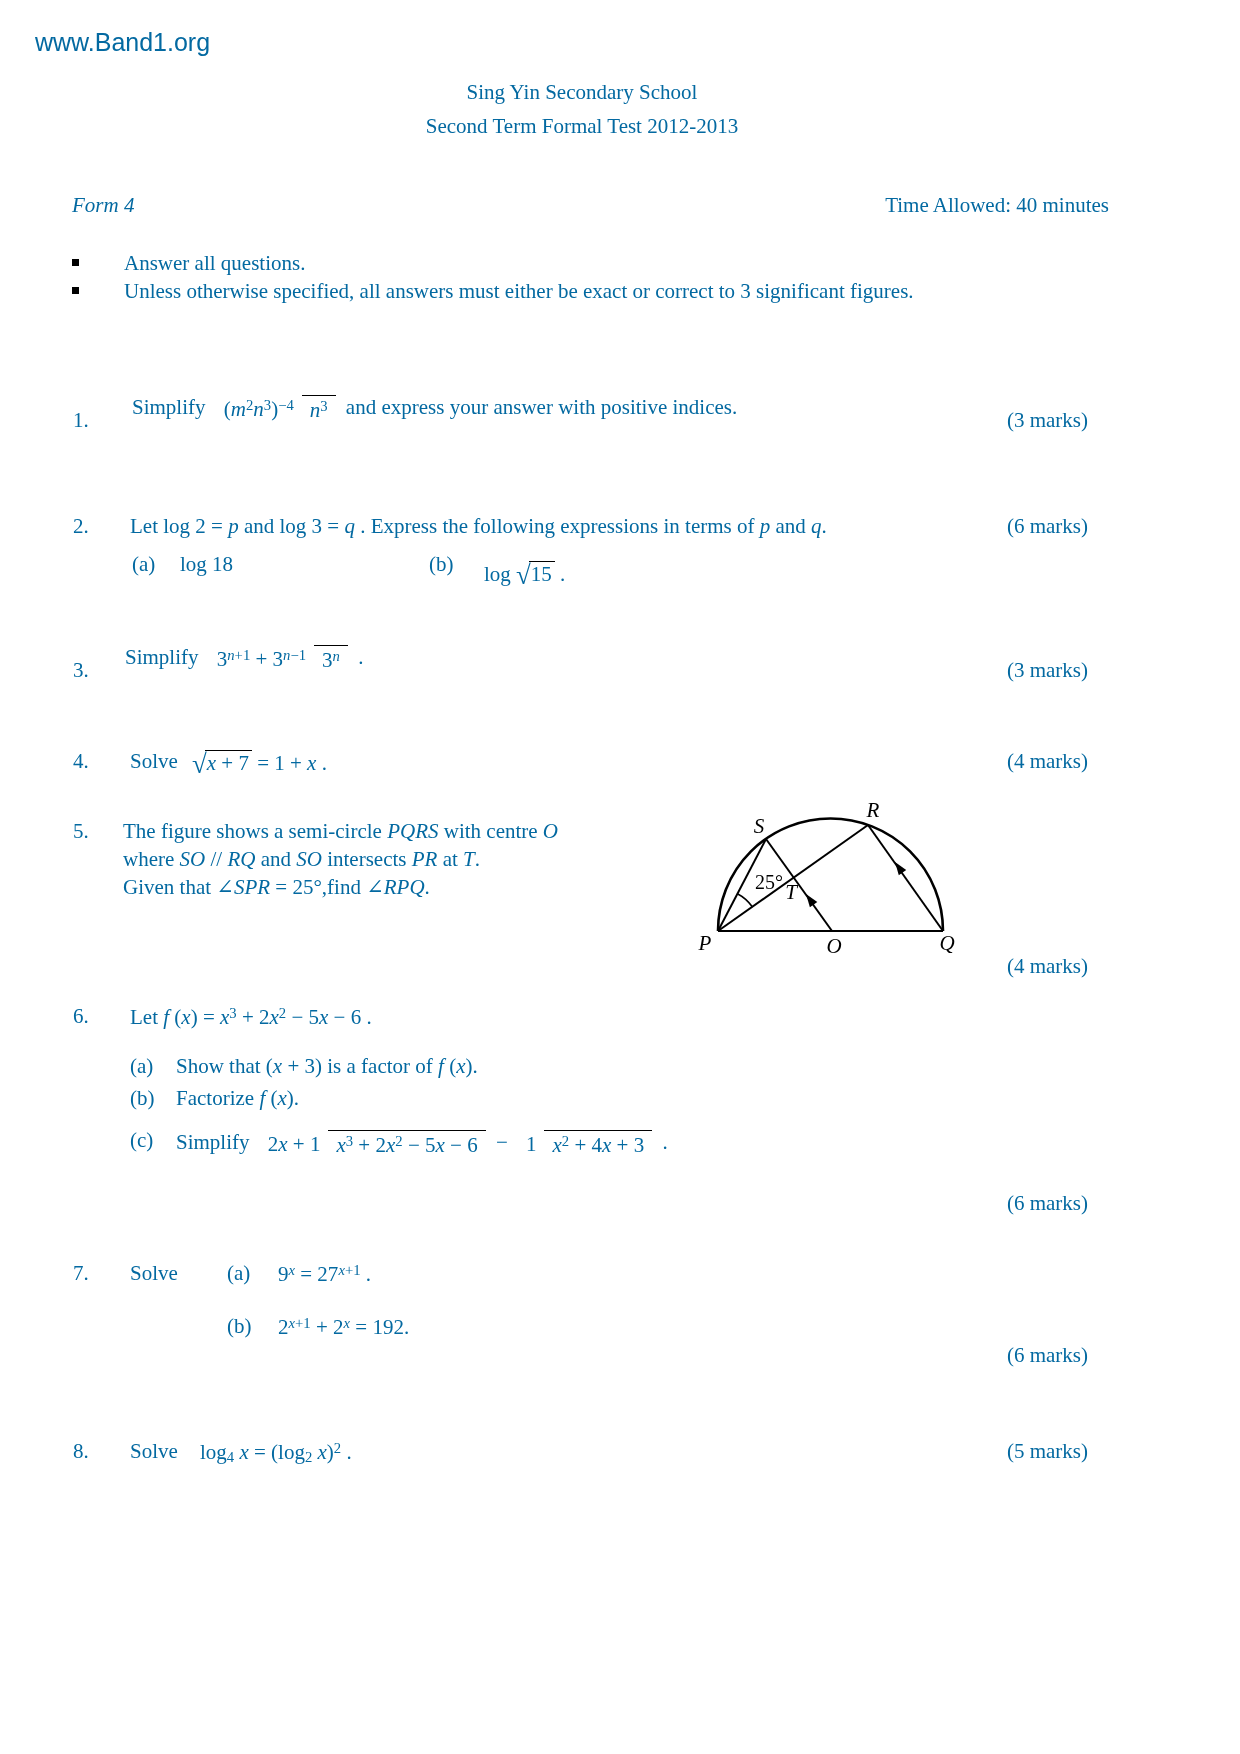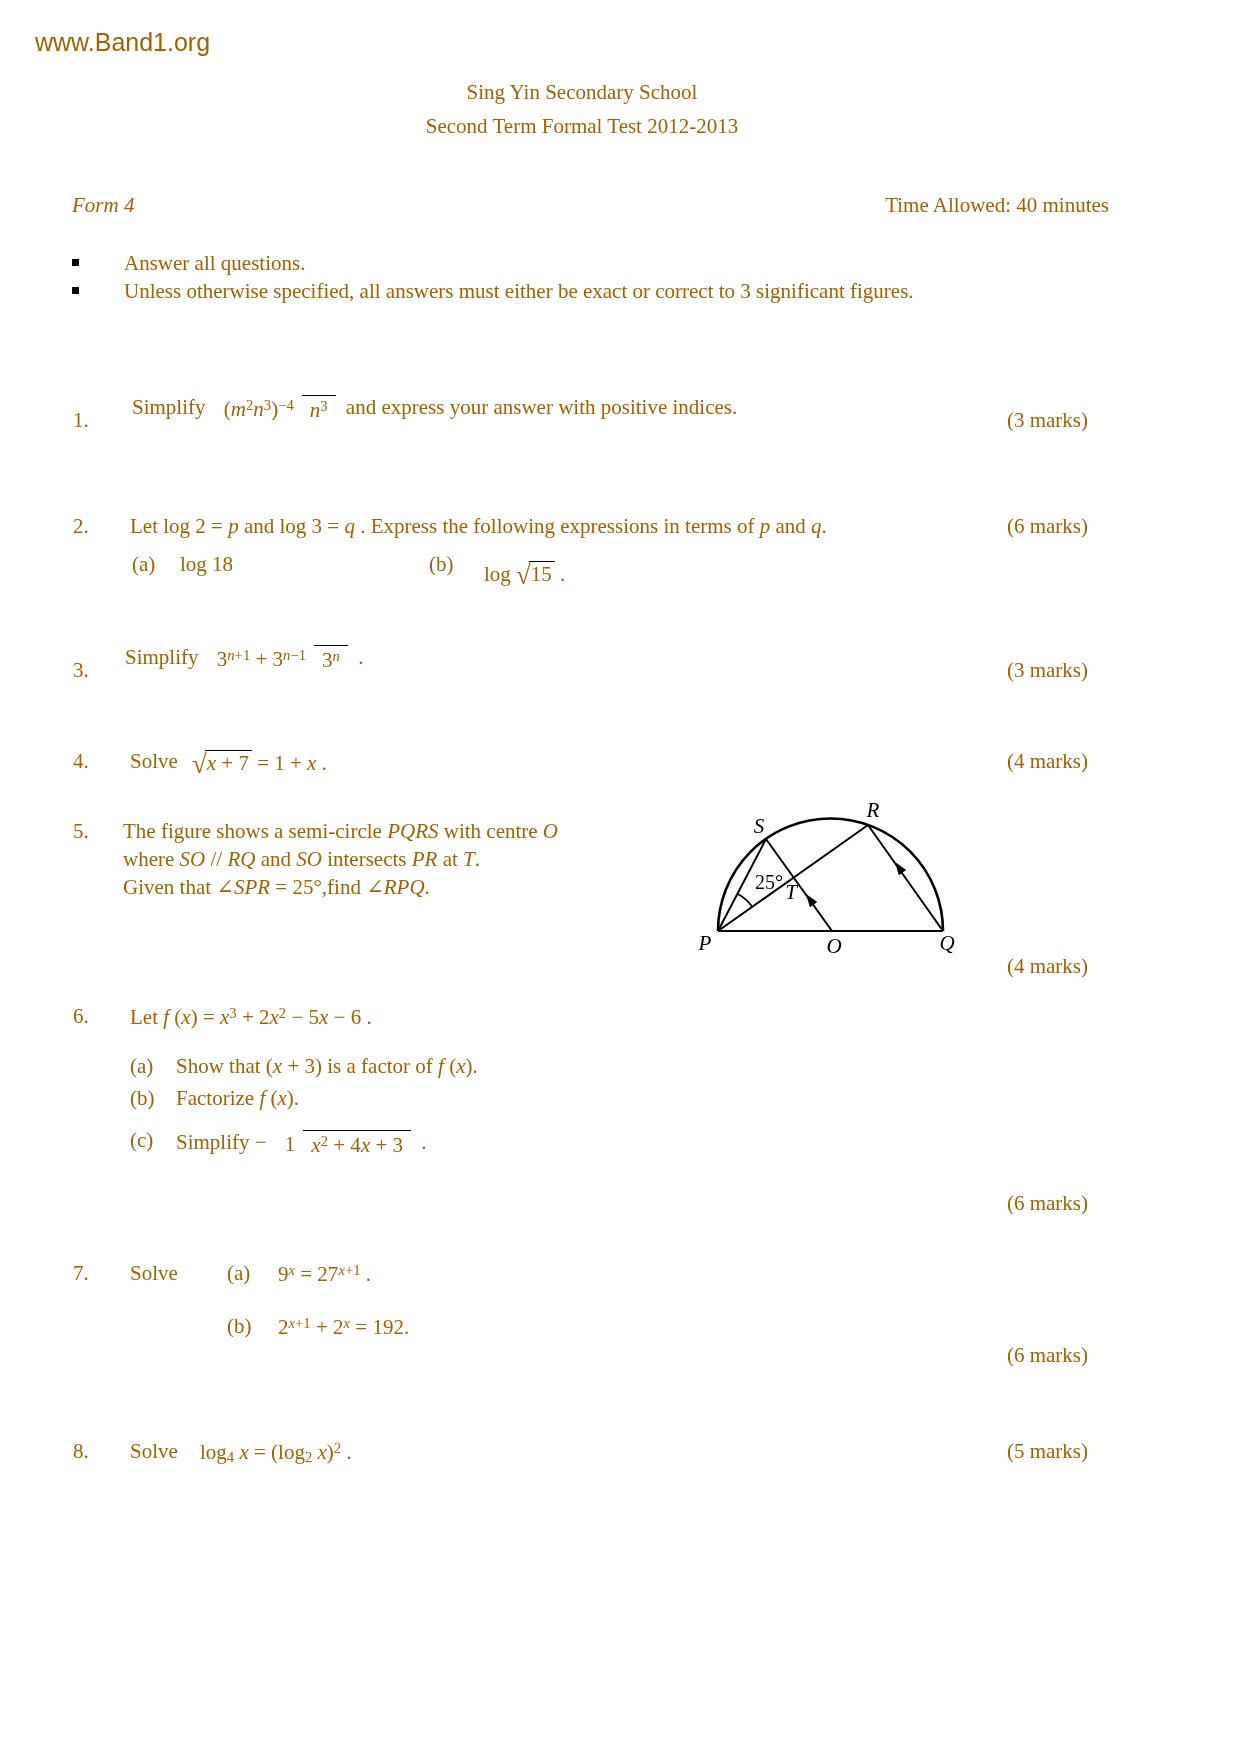--- a/index.html
+++ b/index.html
@@ -1,17 +1,17 @@
 <!DOCTYPE html>
 <html><head>
 <meta charset="utf-8">
 <style>
   html,body{margin:0;padding:0;background:#ffffff;}
   .page{position:relative;width:1164px;height:1754px;background:#ffffff;overflow:hidden;
-        font-family:"Liberation Serif","DejaVu Serif",serif;color:#a16207;font-size:21px;}
+        font-family:"Liberation Serif","DejaVu Serif",serif;color:#0369a1;font-size:21px;}
   .t{position:absolute;line-height:1;white-space:nowrap;}
   .brand{font-family:"Liberation Sans","DejaVu Sans",sans-serif;font-size:25px;}
   .center{left:0;right:0;text-align:center;}
   .qnum{position:absolute;left:73px;line-height:1;white-space:nowrap;}
   .marks{position:absolute;right:76px;line-height:1;white-space:nowrap;}
   .bullet{position:absolute;width:7px;height:7px;background:#000;}
   .it{font-style:italic;}
   .sup{font-size:0.7em;vertical-align:0.42em;}
   .sub{font-size:0.7em;vertical-align:-0.22em;}
   .frac{display:inline-flex;flex-direction:row;align-items:center;vertical-align:middle;
@@ -95,21 +95,24 @@
     <text class="figang" x="769" y="889" text-anchor="middle">25°</text>
   </svg>
 
   <div class="qnum" style="top:1006px;">6.</div>
   <div class="t" style="left:130px;top:1006px;">Let  <span class="it">f</span> (<span class="it">x</span>) = <span class="it">x</span><span class="sup">3</span> + 2<span class="it">x</span><span class="sup">2</span> − 5<span class="it">x</span> − 6 .</div>
   <div class="t" style="left:130px;top:1056px;">(a)</div>
   <div class="t" style="left:176px;top:1056px;">Show that (<span class="it">x</span> + 3) is a factor of  <span class="it">f</span> (<span class="it">x</span>).</div>
   <div class="t" style="left:130px;top:1088px;">(b)</div>
   <div class="t" style="left:176px;top:1088px;">Factorize  <span class="it">f</span> (<span class="it">x</span>).</div>
   <div class="t" style="left:130px;top:1130px;">(c)</div>
-  <div class="t" style="left:176px;top:1130px;">Simplify   − <span class="frac">
+  <div class="t" style="left:176px;top:1130px;">Simplify  <span class="frac">
+        <span class="num">2<span class="it">x</span> + 1</span>
+        <span class="den"><span class="it">x</span><span class="sup">3</span> + 2<span class="it">x</span><span class="sup">2</span> − 5<span class="it">x</span> − 6</span>
+      </span> − <span class="frac">
         <span class="num">1</span>
         <span class="den"><span class="it">x</span><span class="sup">2</span> + 4<span class="it">x</span> + 3</span>
       </span> .</div>
   <div class="marks" style="top:1193px;">(6 marks)</div>
 
   <div class="qnum" style="top:1263px;">7.</div>
   <div class="t" style="left:130px;top:1263px;">Solve</div>
   <div class="t" style="left:227px;top:1263px;">(a)</div>
   <div class="t" style="left:278px;top:1263px;">9<span class="sup"><span class="it">x</span></span> = 27<span class="sup"><span class="it">x</span>+1</span> .</div>
   <div class="t" style="left:227px;top:1316px;">(b)</div>

